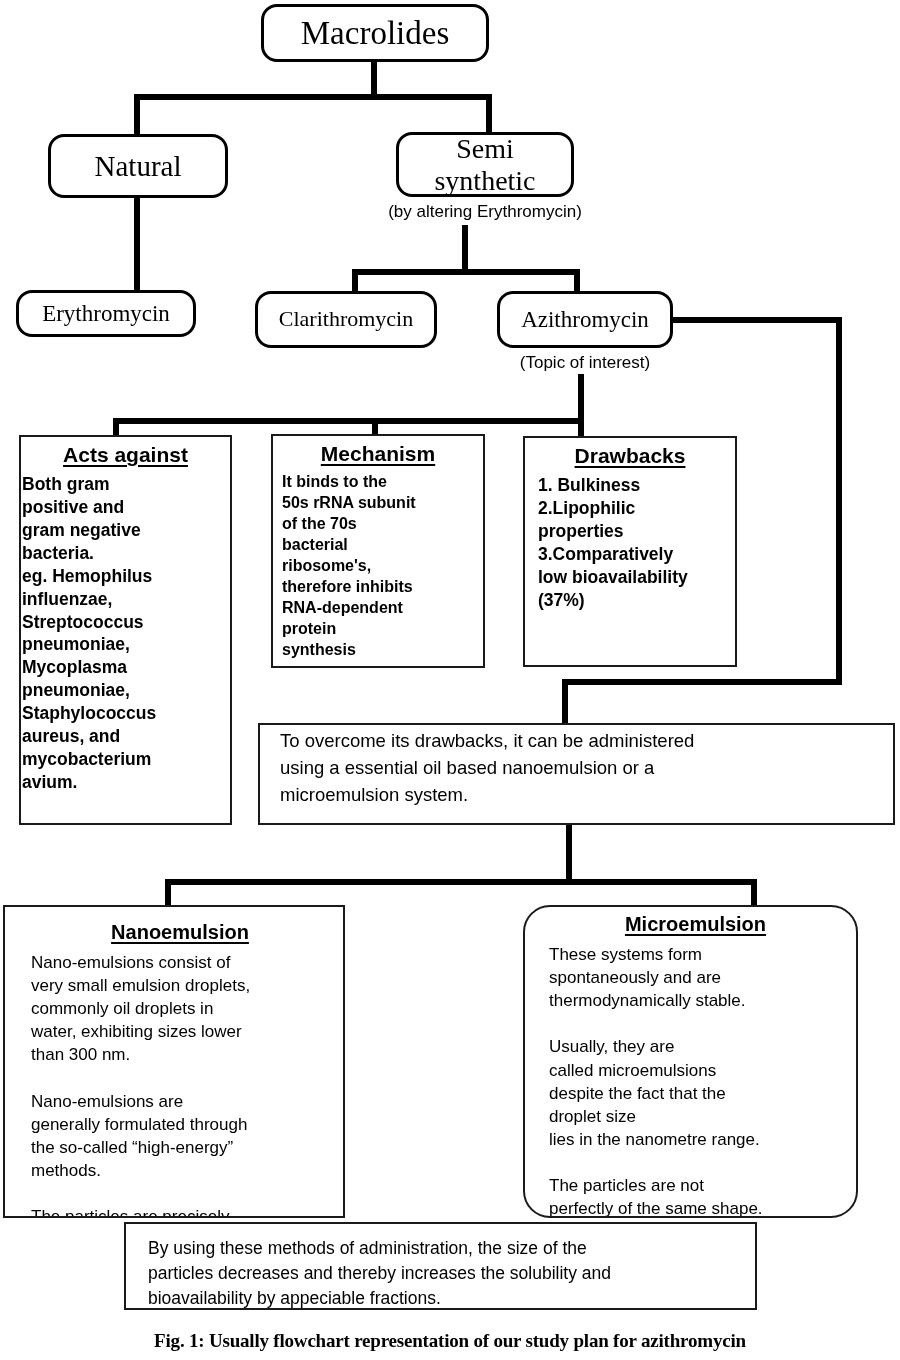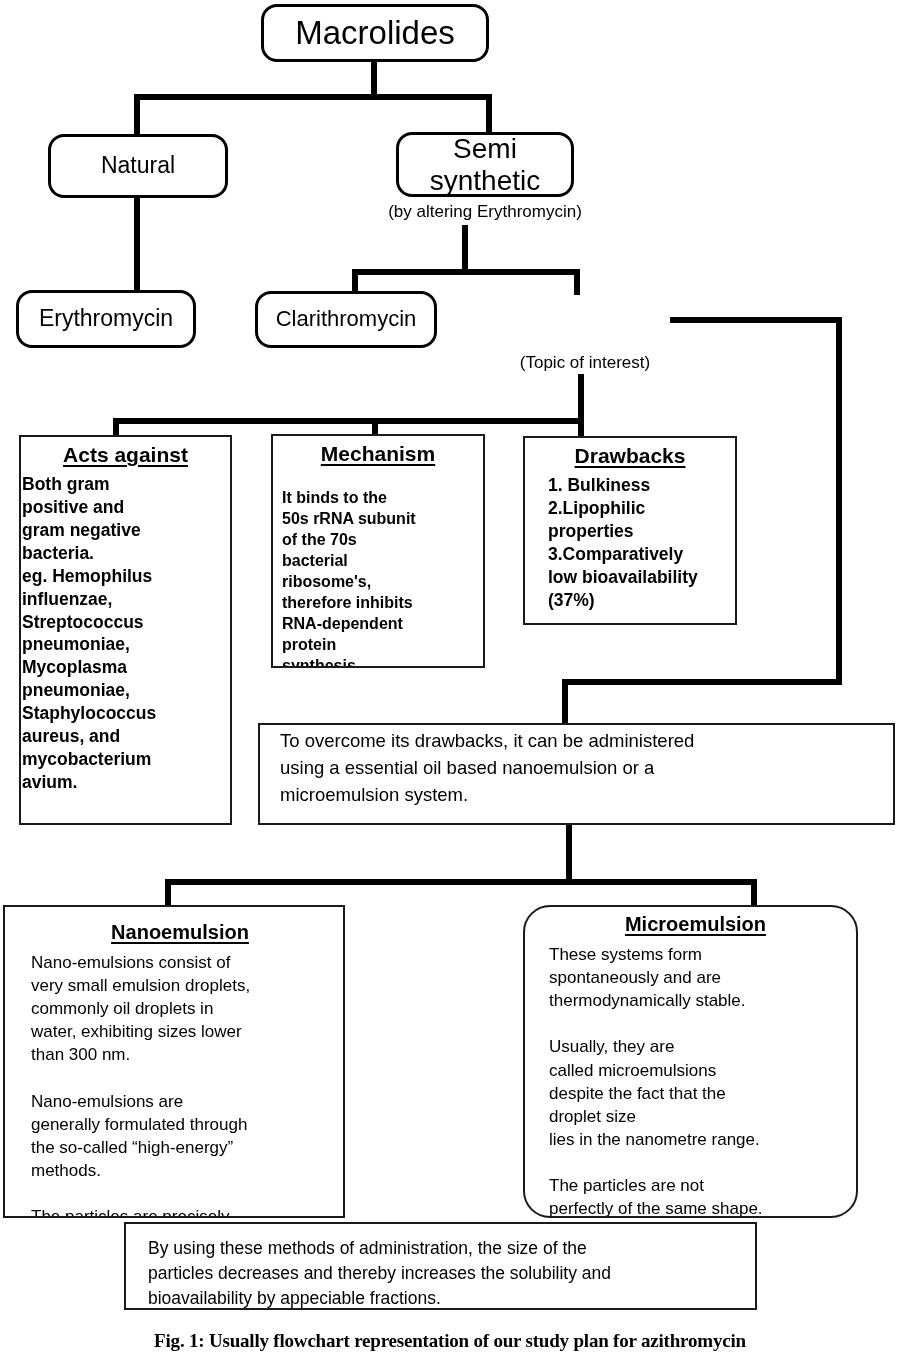--- a/index.html
+++ b/index.html
@@ -23,21 +23,21 @@
     position: absolute;
     box-sizing: border-box;
     background: #ffffff;
     border: 3px solid #000000;
     display: flex;
     align-items: center;
     justify-content: center;
     text-align: center;
     z-index: 3;
   }
-  .node.rounded { border-radius: 16px; }
+  .node.rounded { border-radius: 16px; font-family: Liberation Serif, serif; }
   .node .ntext {
     display: block;
     line-height: 1.12;
     white-space: pre-line;
   }
 
   
   .panel {
     position: absolute;
     box-sizing: border-box;
@@ -120,41 +120,44 @@
 
   <div class="ln" style="left:566px; top:823px; width:6px; height:60px;"></div>
   <div class="ln" style="left:165px; top:879px; width:592px; height:6px;"></div>
   <div class="ln" style="left:165px; top:879px; width:6px; height:28px;"></div>
   <div class="ln" style="left:751px; top:879px; width:6px; height:28px;"></div>
 
   <div class="node rounded" style="left:261px; top:4px; width:228px; height:58px; font-size:33px;">
     <span class="ntext">Macrolides</span>
   </div>
 
-  <div class="node rounded" style="left:48px; top:134px; width:180px; height:64px; font-size:23px;">
+  <div class="node rounded" style="left:48px; top:134px; width:180px; height:64px; font-size:29px;">
     <span class="ntext">Natural</span>
   </div>
 
   <div class="node rounded" style="left:396px; top:132px; width:178px; height:65px; font-size:28px;">
     <span class="ntext">Semi
 synthetic</span>
   </div>
 
   <div class="annot" style="left:345px; top:202px; width:280px; font-size:17px;">
     <span>(by altering Erythromycin)</span>
   </div>
 
-  <div class="node rounded" style="left:16px; top:290px; width:180px; height:58px; font-size:23px;">
+  <div class="node rounded" style="left:16px; top:290px; width:180px; height:47px; font-size:23px;">
     <span class="ntext">Erythromycin</span>
   </div>
 
   <div class="node rounded" style="left:255px; top:291px; width:182px; height:57px; font-size:22px;">
     <span class="ntext">Clarithromycin</span>
   </div>
 
+  <div class="node rounded" style="left:497px; top:291px; width:176px; height:57px; font-size:23px;">
+    <span class="ntext">Azithromycin</span>
+  </div>
 
   <div class="annot" style="left:460px; top:353px; width:250px; font-size:17px;">
     <span>(Topic of interest)</span>
   </div>
 
   <div class="panel" style="left:19px; top:435px; width:213px; height:390px; padding:6px 1px;">
     <span class="ptitle" style="font-size:21px; margin-bottom:6px;">Acts against</span>
     <span class="pbody" style="font-size:17.5px; line-height:1.31;">Both gram
 positive and
 gram negative
@@ -165,33 +168,33 @@
 pneumoniae,
 Mycoplasma
 pneumoniae,
 Staphylococcus
 aureus, and
 mycobacterium
 avium.</span>
   </div>
 
   <div class="panel" style="left:271px; top:434px; width:214px; height:234px; padding:6px 9px;">
-    <span class="ptitle" style="font-size:21px; margin-bottom:22px;">Mechanism</span>
+    <span class="ptitle" style="font-size:21px; margin-bottom:6px;">Mechanism</span>
     <span class="pbody" style="font-size:16px; line-height:1.31;">It binds to the
 50s rRNA subunit
 of the 70s
 bacterial
 ribosome's,
 therefore inhibits
 RNA-dependent
 protein
 synthesis</span>
   </div>
 
-  <div class="panel" style="left:523px; top:436px; width:214px; height:189px; padding:6px 23px;">
+  <div class="panel" style="left:523px; top:436px; width:214px; height:231px; padding:6px 13px;">
     <span class="ptitle" style="font-size:21px; margin-bottom:6px;">Drawbacks</span>
     <span class="pbody" style="font-size:17.5px; line-height:1.31;">1. Bulkiness
 2.Lipophilic
 properties
 3.Comparatively
 low bioavailability
 (37%)</span>
   </div>
 
   <div class="panel plain" style="left:258px; top:723px; width:637px; height:102px; padding:3px 20px;">

